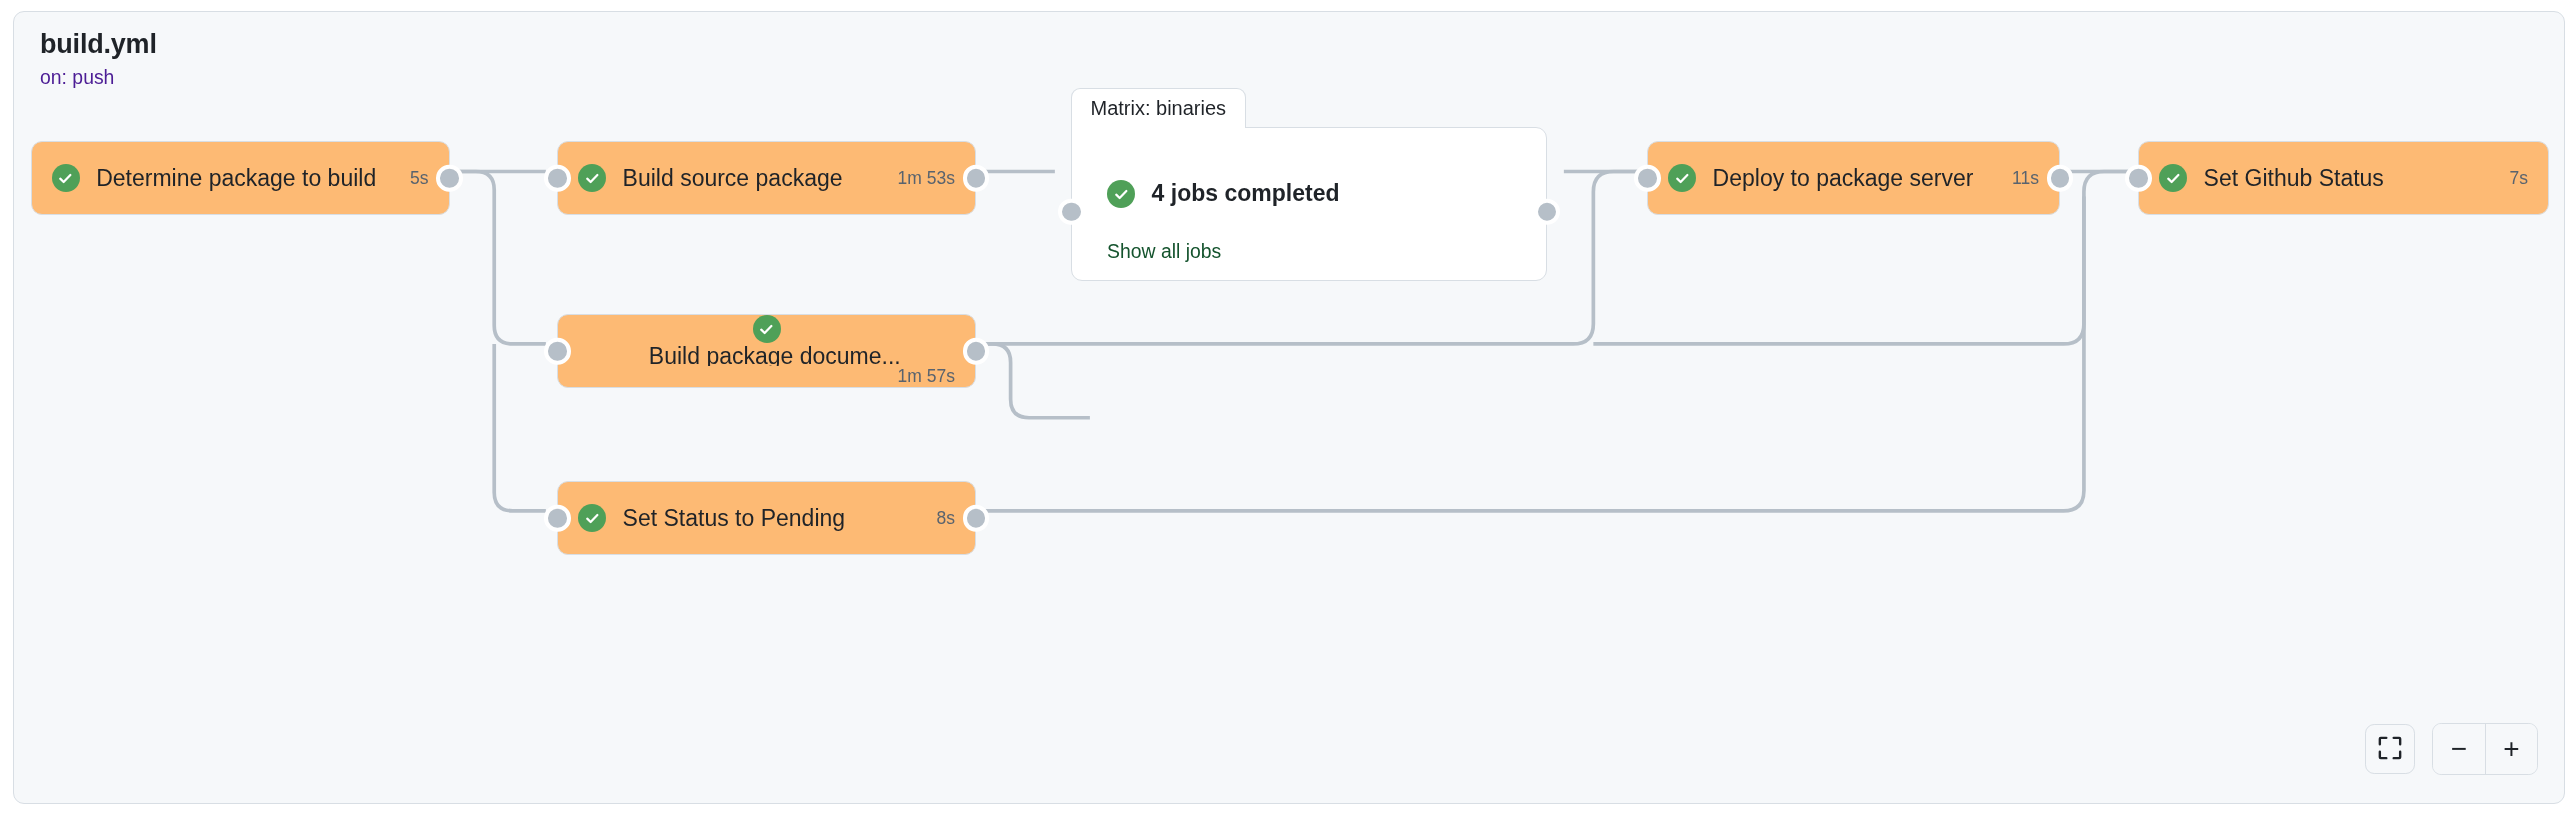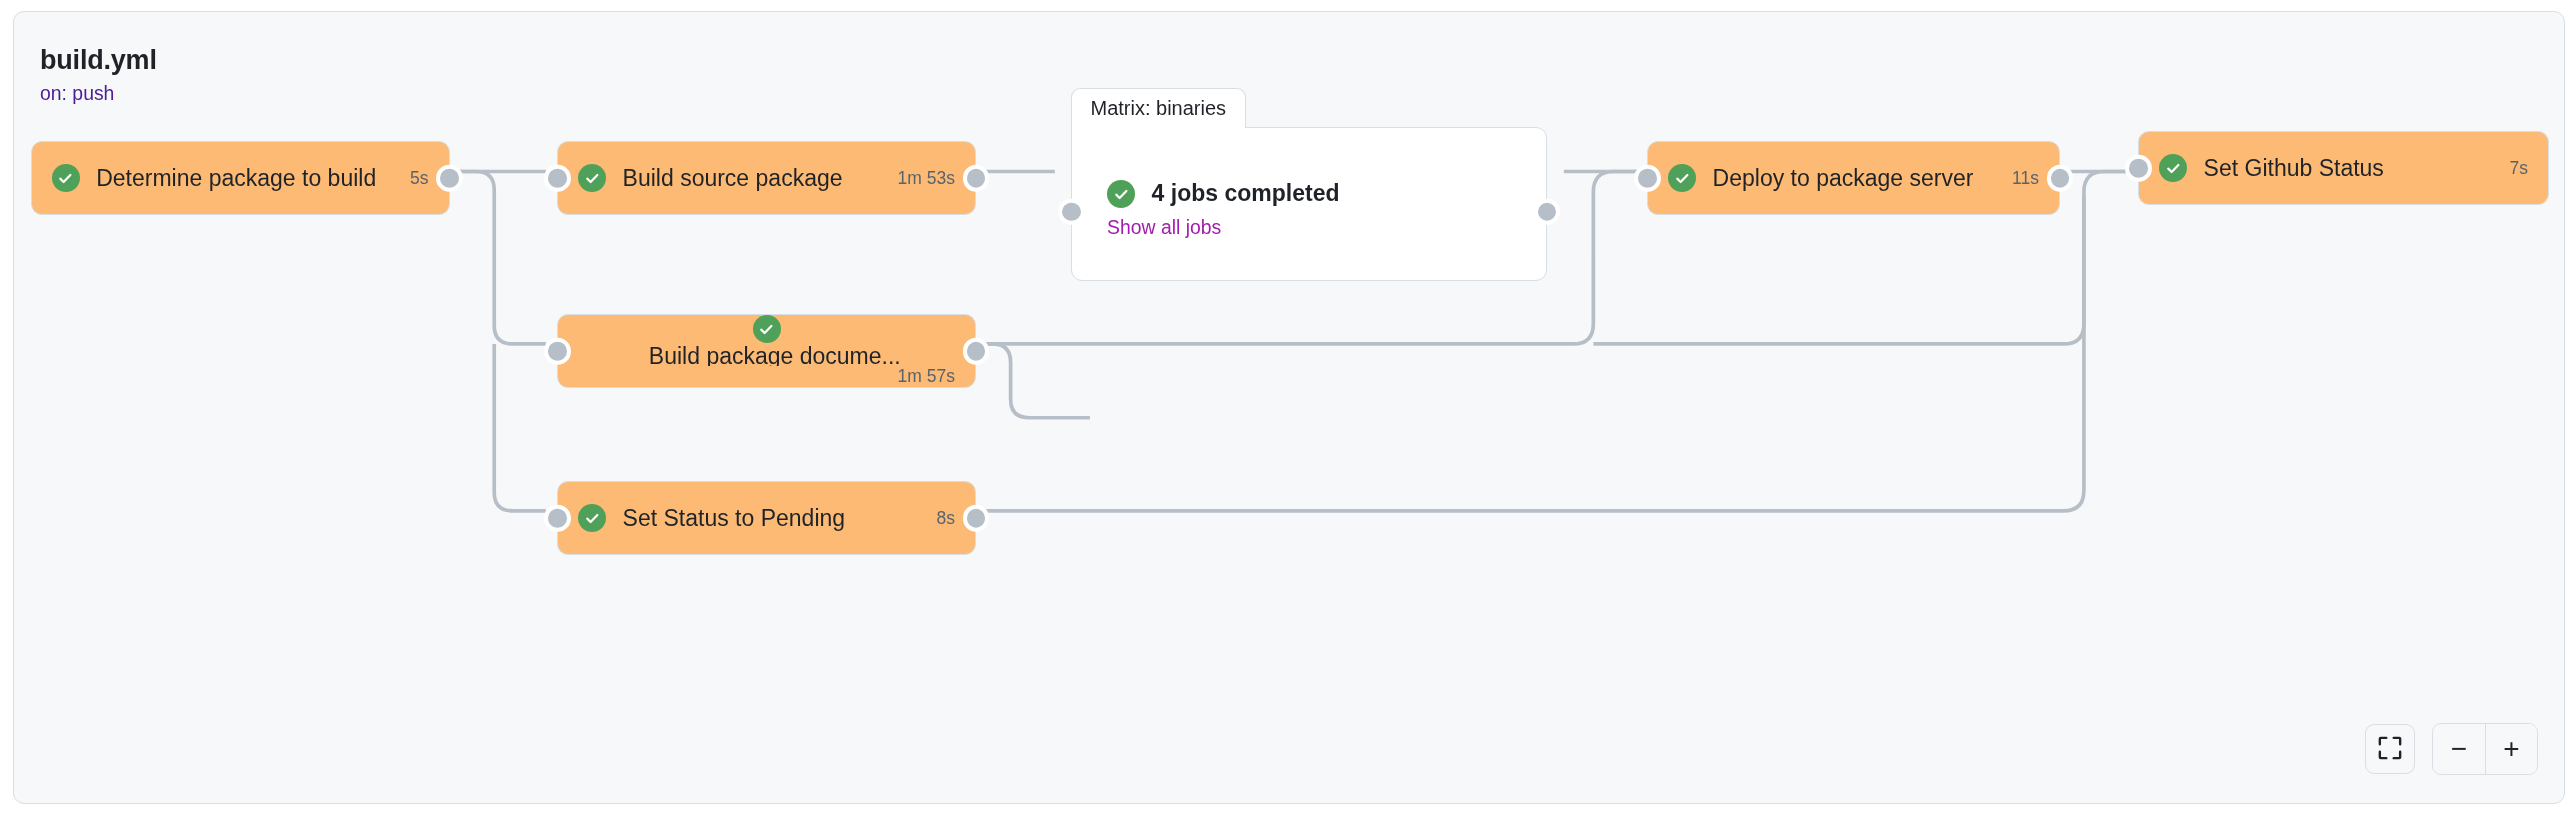--- a/index.html
+++ b/index.html
@@ -18,21 +18,21 @@
     top: 11px;
     width: 2552px;
     height: 793px;
     background: #f6f8fa;
     border: 0.9px solid #d8dee4;
     border-radius: 11px;
     overflow: hidden;
   }
 
   
-  #header { position: absolute; left: 26px; top: 32px; }
+  #header { position: absolute; left: 26px; top: 16px; }
   #workflow-title {
     font-size: 27px;
     font-weight: 700;
     color: #1f2328;
     letter-spacing: -0.2px;
     line-height: 33px;
   }
   #workflow-trigger {
     font-size: 19.4px;
     color: #4c1d95;
@@ -134,23 +134,23 @@
     align-items: center;
   }
   #matrix-status-label {
     font-size: 23px;
     font-weight: 700;
     color: #1f2328;
     margin-left: 16.6px;
   }
   #matrix-showall {
     position: absolute;
-    left: 35px; top: 88px;
+    left: 35px; top: 112px;
     font-size: 19.4px;
-    color: #a21caf;
+    color: #14532d;
   }
 
   
   #controls {
     position: absolute;
     right: 26px;
     bottom: 28px;
     display: flex;
     align-items: center;
     gap: 16.6px;
@@ -266,21 +266,21 @@
     <span class="check">
       <svg width="16.6" height="16.6" viewBox="0 0 18 18">
           <path d="M3.5 9.4 L7.2 13 L14.5 5.4" fill="none" stroke="#ffffff" stroke-width="2.4" stroke-linecap="round" stroke-linejoin="round"></path>
         </svg>
     </span>
     <span class="node-label">Deploy to package server</span>
     <span class="node-duration">11s</span>
     <span class="port out"></span>
   </div>
 
-  <div class="node" style="left:2124px; top:119px; width:411px;justify-content:space-between;">
+  <div class="node" style="left:2124px; top:129px; width:411px;justify-content:space-between;">
     <span class="port in"></span>
     <span class="check">
       <svg width="16.6" height="16.6" viewBox="0 0 18 18">
           <path d="M3.5 9.4 L7.2 13 L14.5 5.4" fill="none" stroke="#ffffff" stroke-width="2.4" stroke-linecap="round" stroke-linejoin="round"></path>
         </svg>
     </span>
     <span class="node-label">Set Github Status</span>
     <span class="node-duration">7s</span>
   </div>
 

